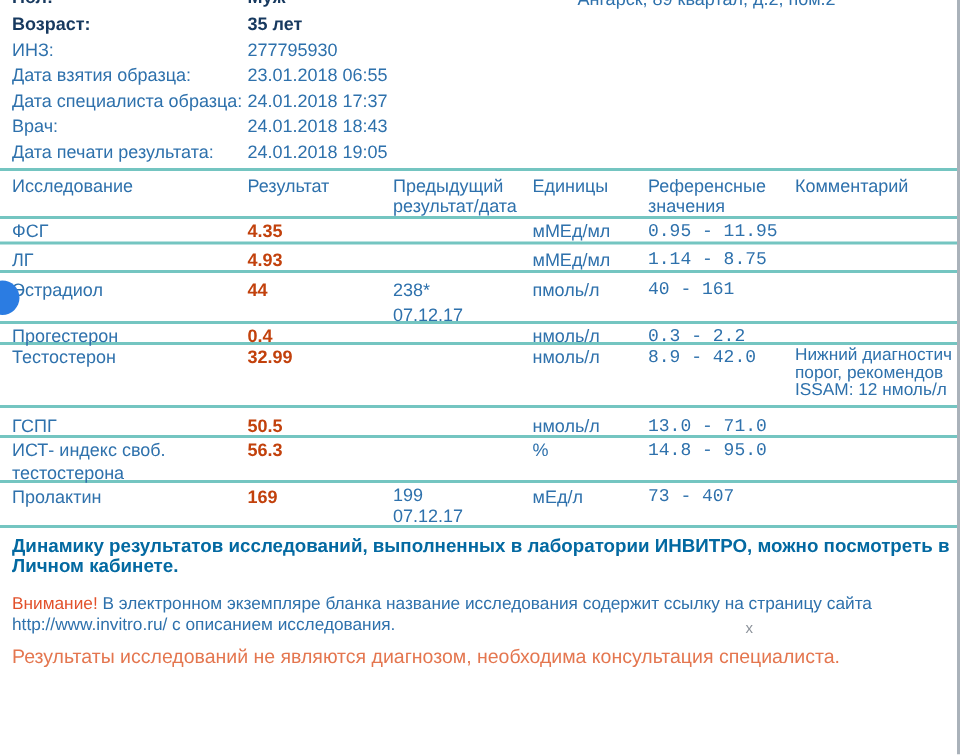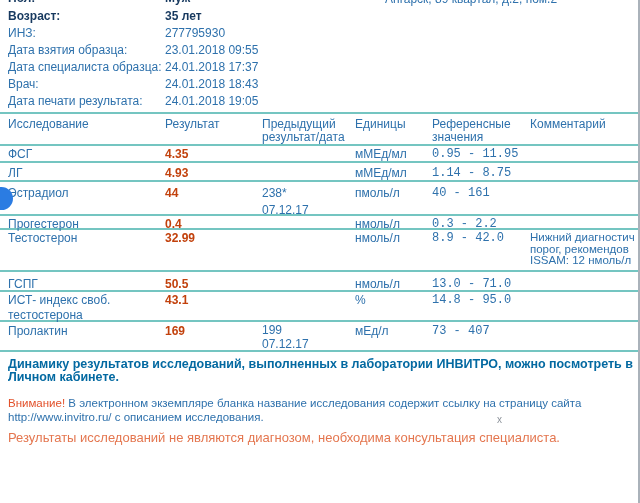--- a/index.html
+++ b/index.html
@@ -52,21 +52,21 @@
     <div class="p-row" style="top: 9px;">
       <span class="p-label bold">Возраст:</span>
       <span class="p-value bold">35 лет</span>
     </div>
     <div class="p-row" style="top: 26px;">
       <span class="p-label">ИНЗ:</span>
       <span class="p-value">277795930</span>
     </div>
     <div class="p-row" style="top: 43px; text-align: right;">
       <span class="p-label">Дата взятия образца:</span>
-      <span class="p-value">23.01.2018 09:55</span>
+      <span class="p-value">23.01.2018 06:55</span>
     </div>
     <div class="p-row" style="top: 60px;">
       <span class="p-label">Дата специалиста образца:</span>
       <span class="p-value">24.01.2018 17:37</span>
     </div>
     <div class="p-row" style="top: 77px;">
       <span class="p-label">Врач:</span>
       <span class="p-value">24.01.2018 18:43</span>
     </div>
     <div class="p-row" style="top: 94px;">
@@ -186,21 +186,21 @@
       <div class="cell c-ref">
         <div>13.0 - 71.0</div>
       </div>
     </div>
     <div class="t-row row-6" style="top: 293px;">
       <div class="cell c-name">
         <div>ИСТ- индекс своб.</div>
         <div>тестостерона</div>
       </div>
       <div class="cell c-result">
-        <div>43.1</div>
+        <div>56.3</div>
       </div>
       <div class="cell c-units">
         <div>%</div>
       </div>
       <div class="cell c-ref">
         <div>14.8 - 95.0</div>
       </div>
     </div>
     <div class="t-row row-7" style="top: 324px;">
       <div class="cell c-name">

